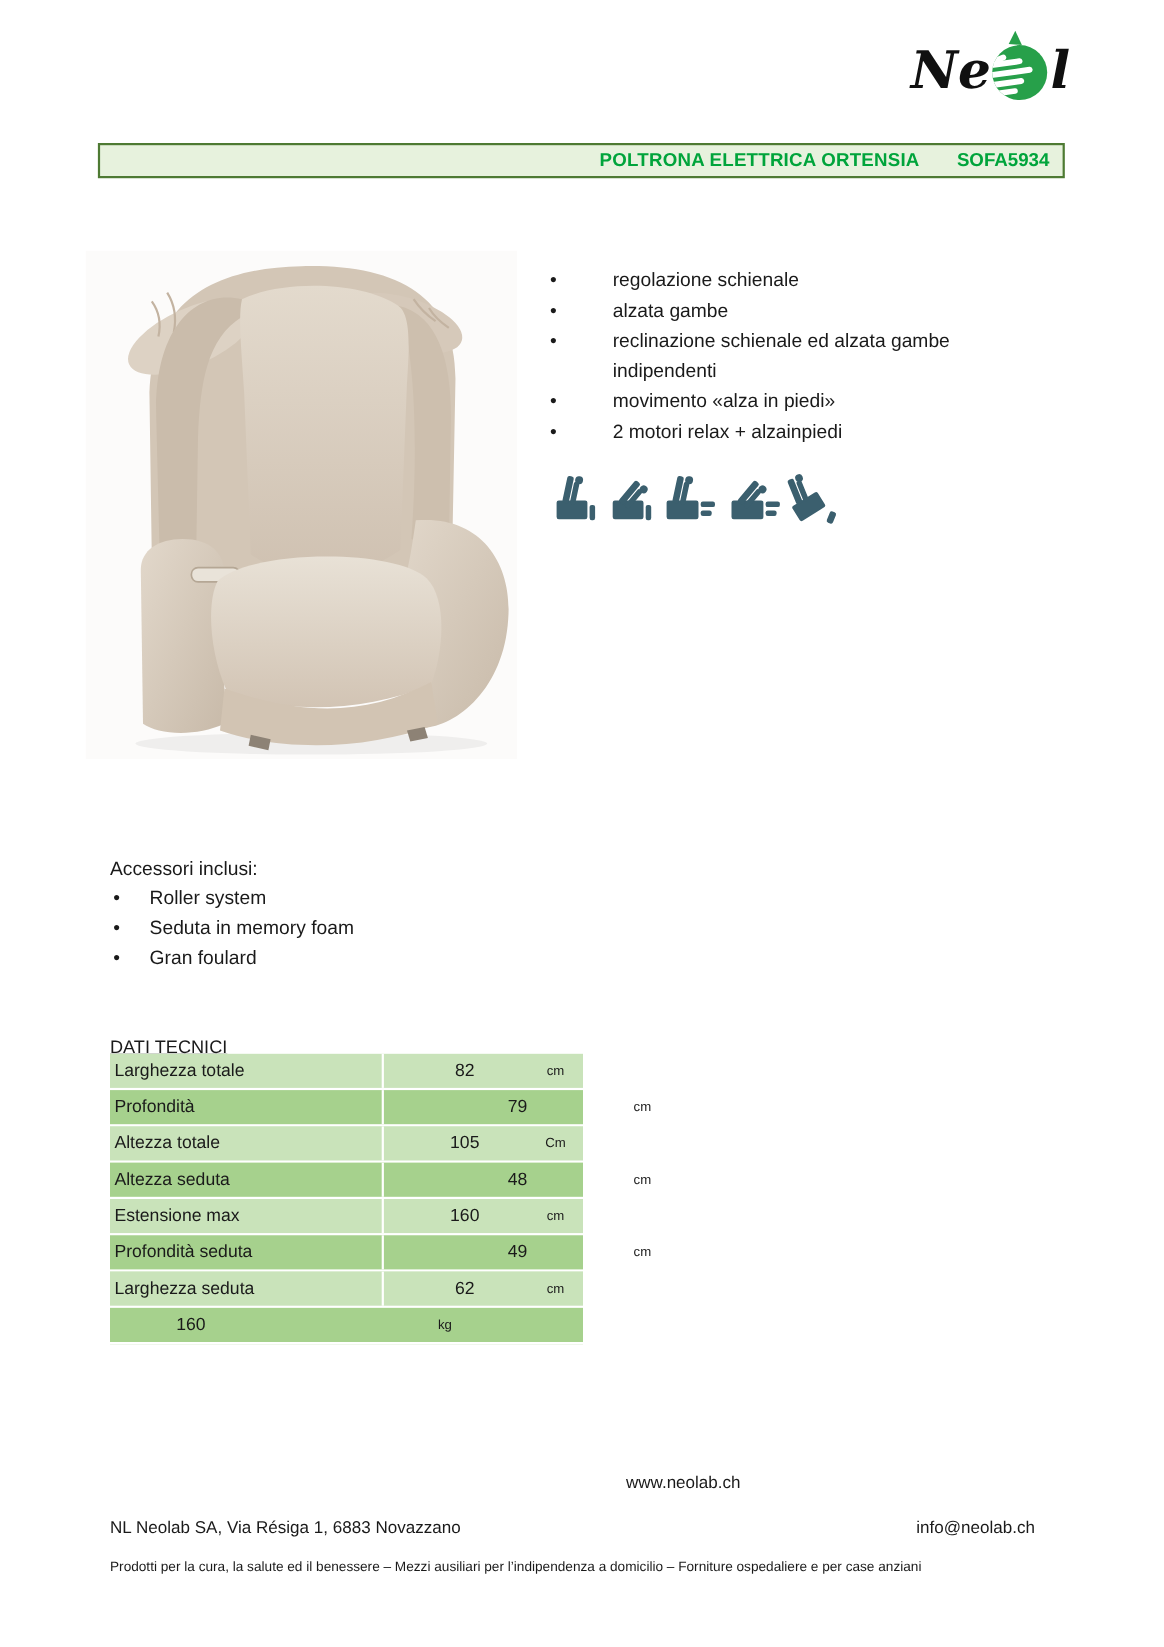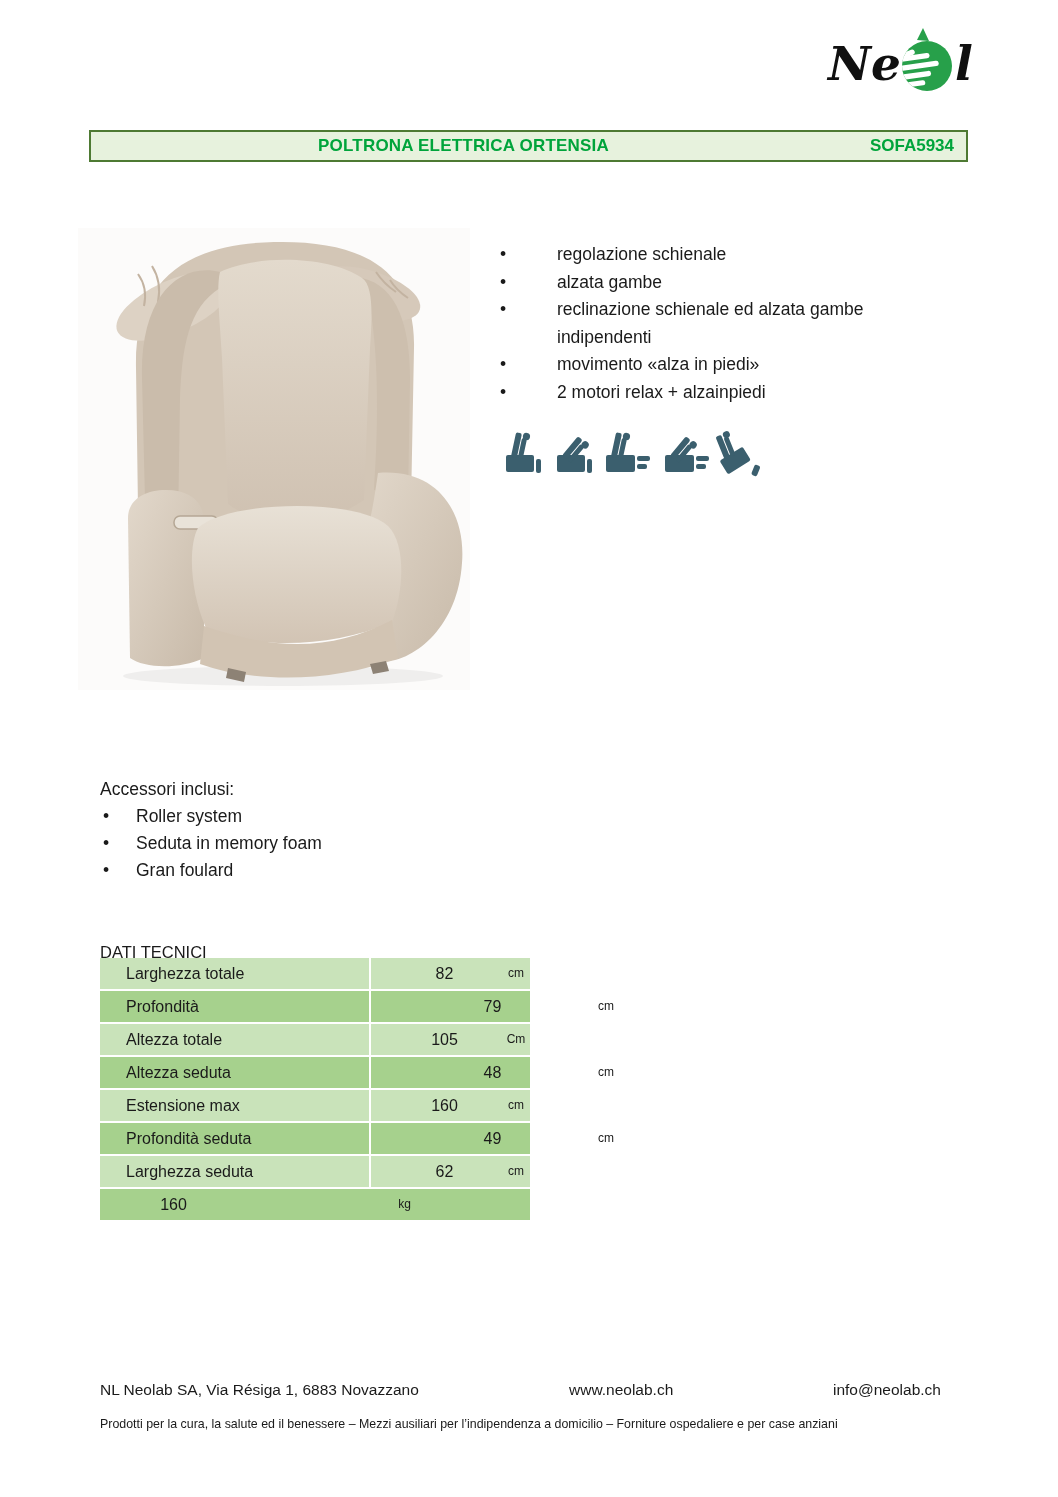--- a/index.html
+++ b/index.html
@@ -9,21 +9,21 @@
   }
   
   .logo{position:absolute;left:826px;top:28px;width:205px;height:70px;}
   
   .header-bar{
     position:absolute;left:89px;top:130px;width:875px;height:28px;
     background:#e7f2dd;border:2px solid #4e7a33;
     display:flex;align-items:center;
   }
   .header-bar .title{
-    position:absolute;left:0;right:130px;text-align:center;
+    position:absolute;left:0;right:130px;text-align:right;
     color:#00a43b;font-weight:bold;font-size:17px;letter-spacing:.2px;
   }
   .header-bar .code{
     position:absolute;right:12px;color:#00a43b;font-weight:bold;font-size:17px;
   }
   
   .product-photo{position:absolute;left:78px;top:228px;width:392px;height:462px;background:#fcfbfa;}
   
   .features{position:absolute;left:500px;top:241px;width:450px;margin:0;padding:0;list-style:none;}
   .features li{display:flex;font-size:17.5px;line-height:27.6px;}
@@ -40,27 +40,27 @@
   
   .tech-heading{
     position:absolute;left:100px;top:907px;font-size:16.5px;text-decoration:underline;margin-top:36px;
   }
   .tech-table{position:absolute;left:100px;top:958px;width:430px;}
   .tech-row{display:flex;height:31px;border-bottom:2px solid #ffffff;}
   .tech-row.odd{background:#c9e3ba;}
   .tech-row.even{background:#a6d18d;gap:48px;}
   .tech-row .label{
     flex:0 0 243px;border-right:2px solid #ffffff;
-    font-size:16px;line-height:31px;padding-left:26px;
+    font-size:16px;line-height:31px;padding-left:4px;
   }
   .tech-row .value{flex:0 0 115px;text-align:center;font-size:16px;line-height:31px;padding-left:16px;}
   .tech-row .unit{flex:1;text-align:center;font-size:12px;line-height:31px;}
   
   .footer-address{position:absolute;left:100px;top:1381px;font-size:15.5px;}
-  .footer-website{position:absolute;left:569px;top:1381px;font-size:15.5px;}
+  .footer-website{position:absolute;left:569px;top:1340px;font-size:15.5px;}
   .footer-email{position:absolute;left:833px;top:1381px;font-size:15.5px;}
   .footer-tagline{position:absolute;left:100px;top:1417px;width:880px;font-size:12.4px;}
 </style>
 </head>
 <body>
 
 <div class="page">
 
   <div class="logo">
     <svg width="205" height="70" viewBox="0 0 205 70">

